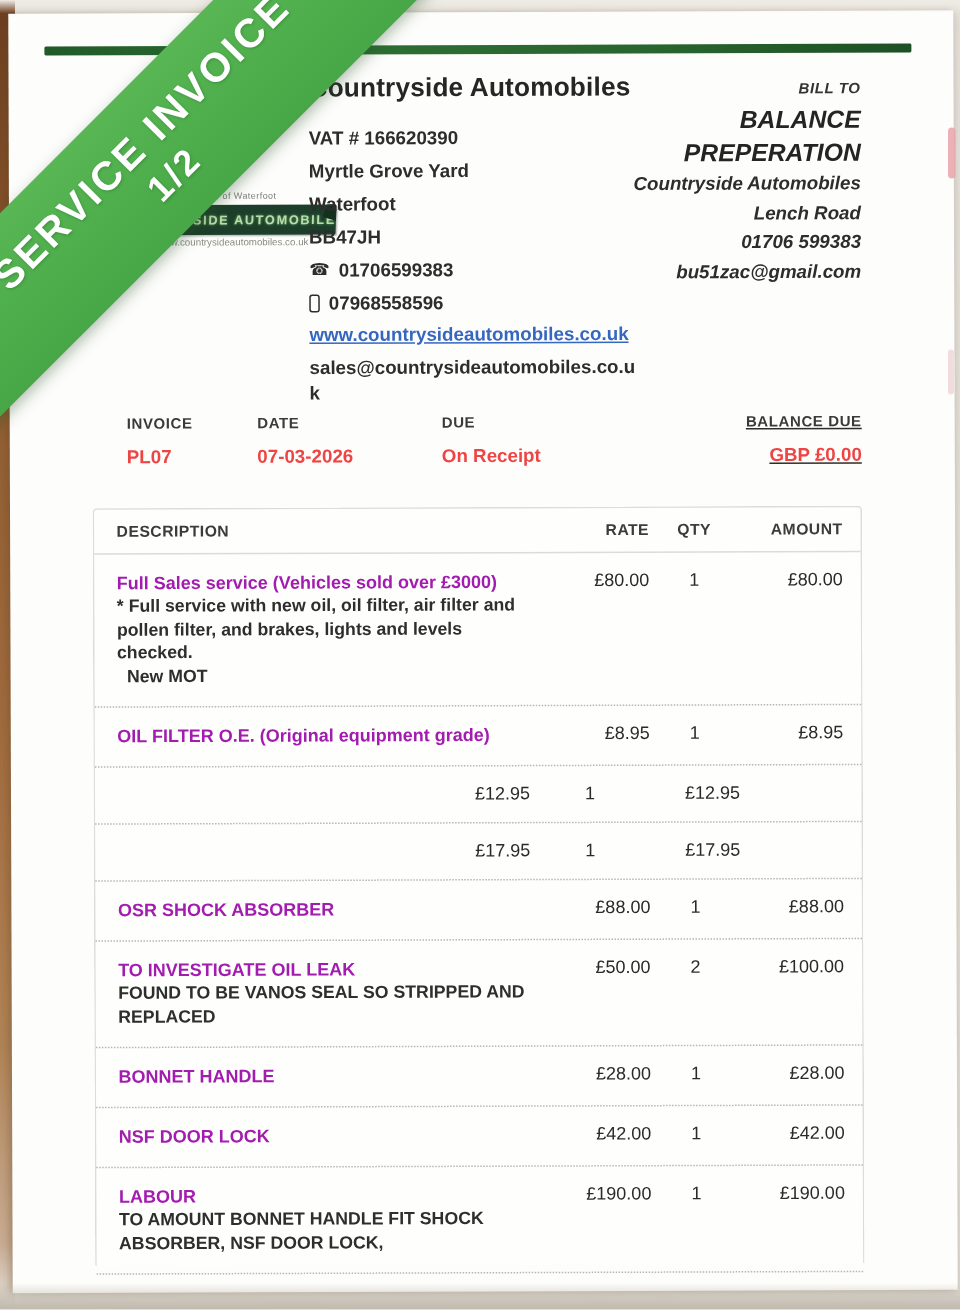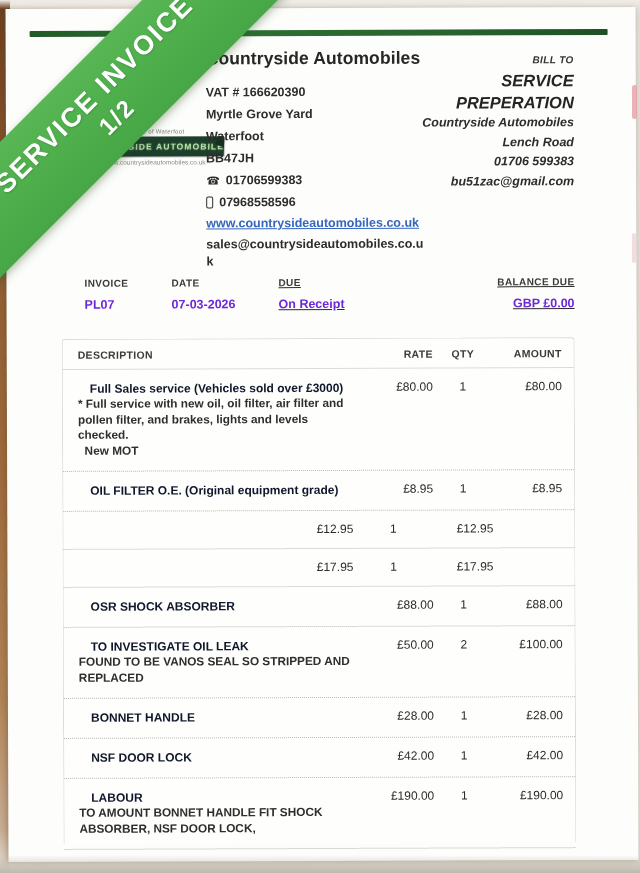--- a/index.html
+++ b/index.html
@@ -71,42 +71,42 @@
   
   .billto { position:absolute; right:62px; top:47px; width:240px; text-align:right;font-style:italic; }
   .billto-label { font-size:10px; font-weight:700; letter-spacing:.4px; color:#333; }
   .billto-name { font-size:16.5px; font-weight:800; line-height:22px; margin-top:4px; color:#242424; }
   .billto-name + .billto-name { margin-top:0; }
   .billto-line { font-size:12.5px; font-weight:700; line-height:19.5px; color:#2d2d2d; }
   .billto-line:first-of-type { margin-top:7px; }
 
   
   .meta-label { font-size:10px; font-weight:700; letter-spacing:.4px; color:#3a3a3a; margin-bottom:9px; }
-  .meta-value { font-size:12.5px; font-weight:700; color:#6d28d9; }
+  .meta-value { font-size:12.5px; font-weight:700; color:#ef4444; }
   .meta-invoice { position:absolute; left:78px; top:269px; }
   .meta-date { position:absolute; left:165px; top:269px; }
-  .meta-due { position:absolute; left:272px; top:269px;text-decoration:underline; }
+  .meta-due { position:absolute; left:288px; top:269px; }
   .meta-balance { position:absolute; right:62px; top:269px; text-align:right;text-decoration:underline; }
 
   
   .inv-table {
     position:absolute; left:55px; top:330px; width:513px; height:505px;
     border:1px solid #ddddd8; border-bottom:none; border-radius:3px 3px 0 0;
     background:#fefefc;
   }
   .tgrid { display:grid; grid-template-columns:1fr 80px 60px 69px; padding:0 12px 0 15px; }
   .thead { height:30px; align-items:center; border-bottom:1px solid #dcdcd6; }
   .th { font-size:10.5px; font-weight:700; letter-spacing:.3px; color:#3b3b3b; }
   .th-rate, .td-rate { text-align:right; }
   .th-qty, .td-qty { text-align:center; }
   .th-amount, .td-amount { text-align:right; }
   .trow { padding:11px 12px 12px 15px; }
   .trow + .trow { border-top:1px dotted #b7b7b0; }
   .trow-end { border-top:1px dotted #b7b7b0; height:1px; }
-  .item-name { font-size:12px; font-weight:700; line-height:16px; color:#0f172a;margin-left:12px; }
+  .item-name { font-size:12px; font-weight:700; line-height:16px; color:#a21caf; }
   .item-desc { font-size:11.8px; font-weight:600; line-height:15.5px; color:#2e2e2e; white-space:pre-line; }
   .td-rate, .td-qty, .td-amount { font-size:12px; font-weight:400; color:#2a2a2a; }
 
   
   .ribbon {
     position:absolute; left:-105px; top:57px; width:420px; height:96px;
     background:linear-gradient(180deg,#58b655 0%,#4fae4c 55%,#47a645 100%);
     transform:rotate(-45deg);
     display:flex; flex-direction:column; align-items:center; justify-content:center;
     box-shadow:0 3px 9px rgba(40,80,40,.35);
@@ -164,21 +164,21 @@
       <div class="contact-row">
         <span class="mobile-glyph"></span>
         <span class="contact-num">07968558596</span>
       </div>
       <a class="website-link">www.countrysideautomobiles.co.uk</a>
       <div class="email-text">sales@countrysideautomobiles.co.uk</div>
     </div>
 
     <div class="billto">
       <div class="billto-label">BILL TO</div>
-      <div class="billto-name">SERVICE</div>
+      <div class="billto-name">BALANCE</div>
       <div class="billto-name">PREPERATION</div>
       <div class="billto-line">Countryside Automobiles</div>
       <div class="billto-line">Lench Road</div>
       <div class="billto-line">01706 599383</div>
       <div class="billto-line">bu51zac@gmail.com</div>
     </div>
 
     <div class="meta-invoice">
       <div class="meta-label">INVOICE</div>
       <div class="meta-value">PL07</div>

